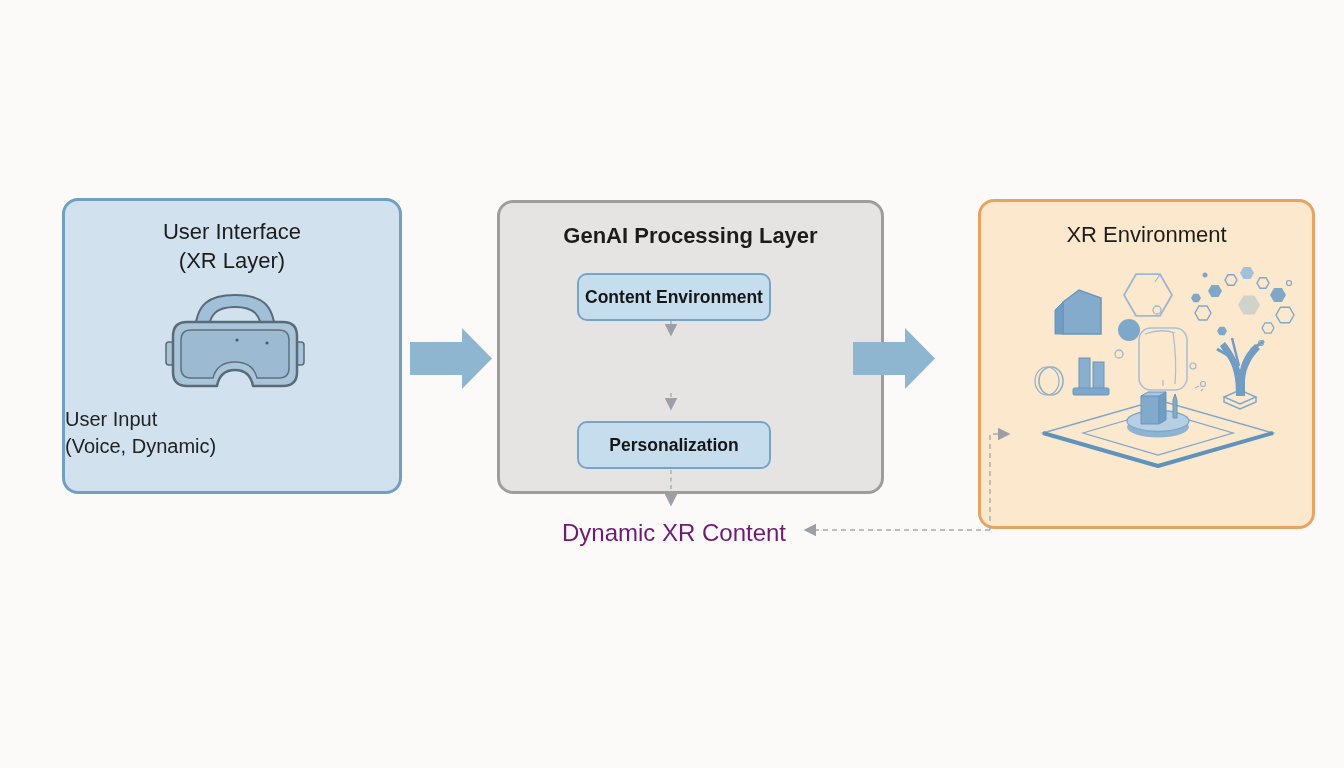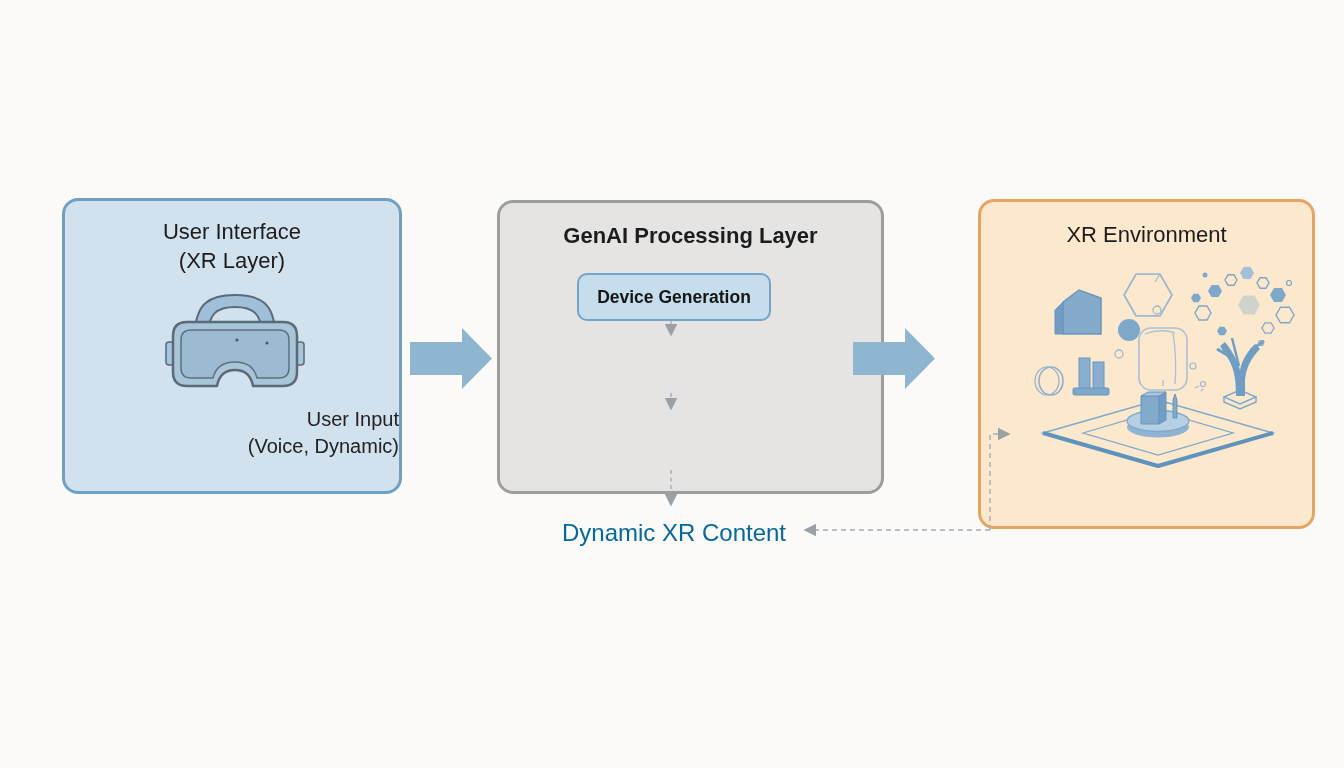--- a/index.html
+++ b/index.html
@@ -27,21 +27,21 @@
   }
 
   .box-title{
     position:absolute;left:0;right:0;top:16px;
     text-align:center;font-size:22px;line-height:29px;color:#1c1c1c;
   }
   .box-title.single{top:18px;}
 
   .ui-caption{
     position:absolute;left:0;right:0;top:205px;
-    text-align:right;font-size:20px;line-height:27px;color:#222;
+    text-align:left;font-size:20px;line-height:27px;color:#222;
   }
 
   .headset-svg{position:absolute;left:100px;top:88px;}
 
   .step{
     position:absolute;left:77px;width:194px;height:48px;
     background:#c6ddee;border:2px solid #74a5c9;border-radius:10px;
     box-sizing:border-box;
     display:flex;align-items:center;justify-content:center;
     font-size:17.5px;color:#161616;
@@ -52,21 +52,21 @@
 
   .scene-svg{position:absolute;left:8px;top:48px;}
 
   .overlay{
     position:absolute;left:0;top:0;width:1344px;height:768px;
     z-index:20;pointer-events:none;
   }
 
   .dynamic-label{
     position:absolute;left:524px;top:519px;width:300px;
-    text-align:center;font-size:24px;color:#0369a1;z-index:15;
+    text-align:center;font-size:24px;color:#701a75;z-index:15;
   }
 </style>
 </head>
 <body>
 
 <div class="canvas">
 
   <div class="box box-ui">
     <div class="box-title">
       <div>User Interface</div>
@@ -89,21 +89,22 @@
     </svg>
 
     <div class="ui-caption">
       <div>User Input</div>
       <div>(Voice, Dynamic)</div>
     </div>
   </div>
 
   <div class="box box-genai">
     <div class="box-title single">GenAI Processing Layer</div>
-    <div class="step step-1">Device Generation</div>
+    <div class="step step-1">Content Environment</div>
+    <div class="step step-3">Personalization</div>
   </div>
 
   <div class="box box-xr">
     <div class="box-title single">XR Environment</div>
 
     <svg class="scene-svg" width="320" height="240" viewBox="0 0 320 240">
 
       <path d="M 74,52 L 90,40 L 112,48 L 112,84 L 74,84 Z" fill="#84abcc" stroke="#6896bc" stroke-width="1.5"></path>
       <path d="M 74,52 L 66,60 L 66,84 L 74,84 Z" fill="#6f9dc3" stroke="#6896bc" stroke-width="1"></path>
 

